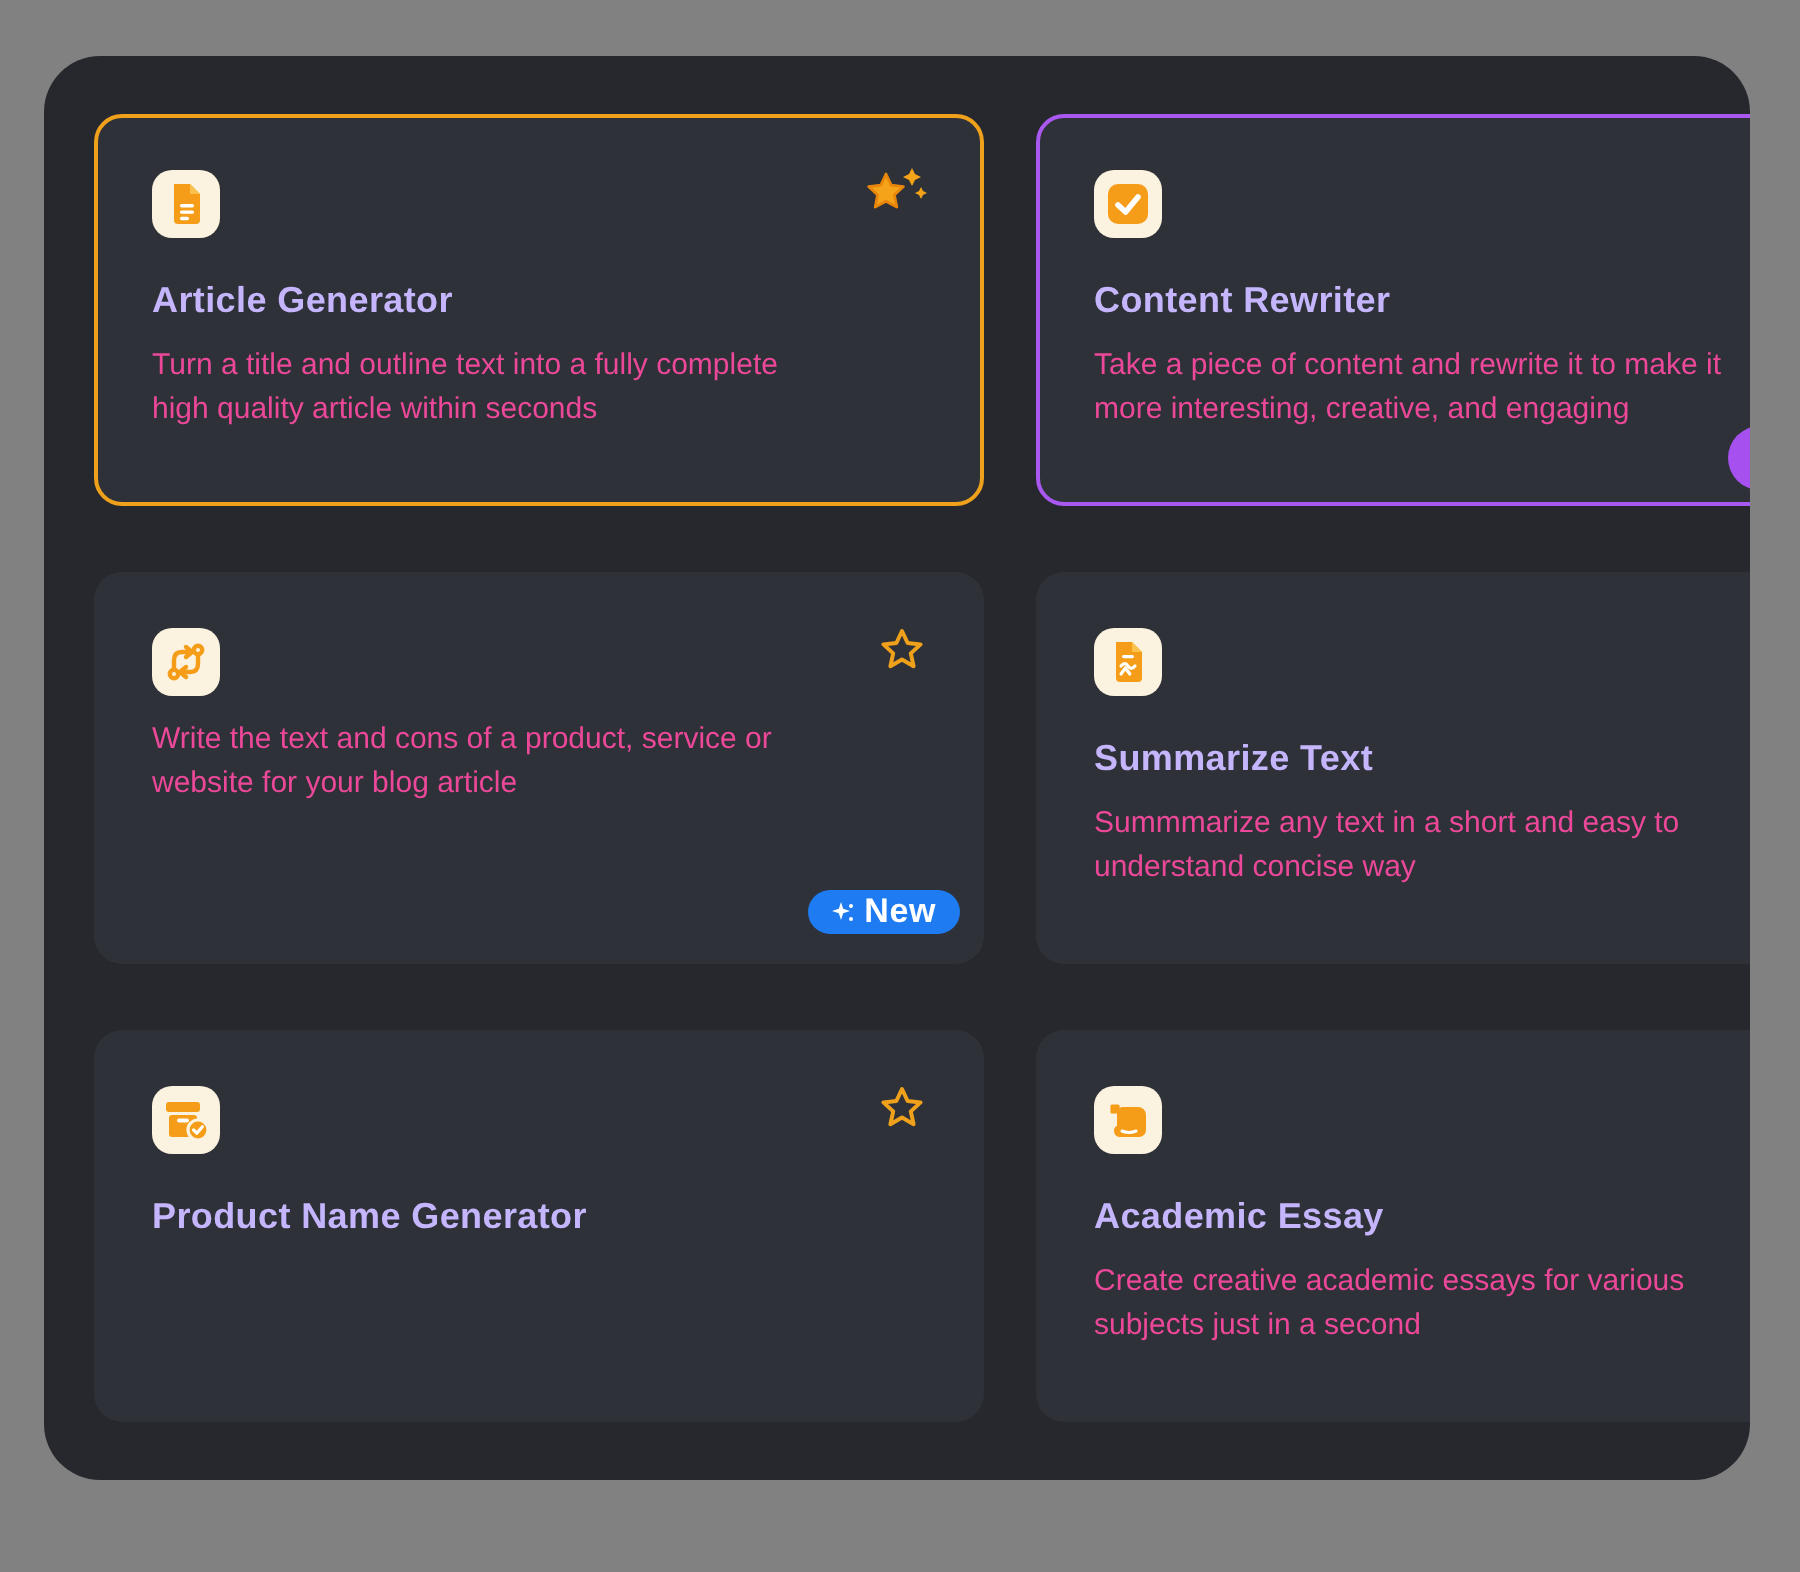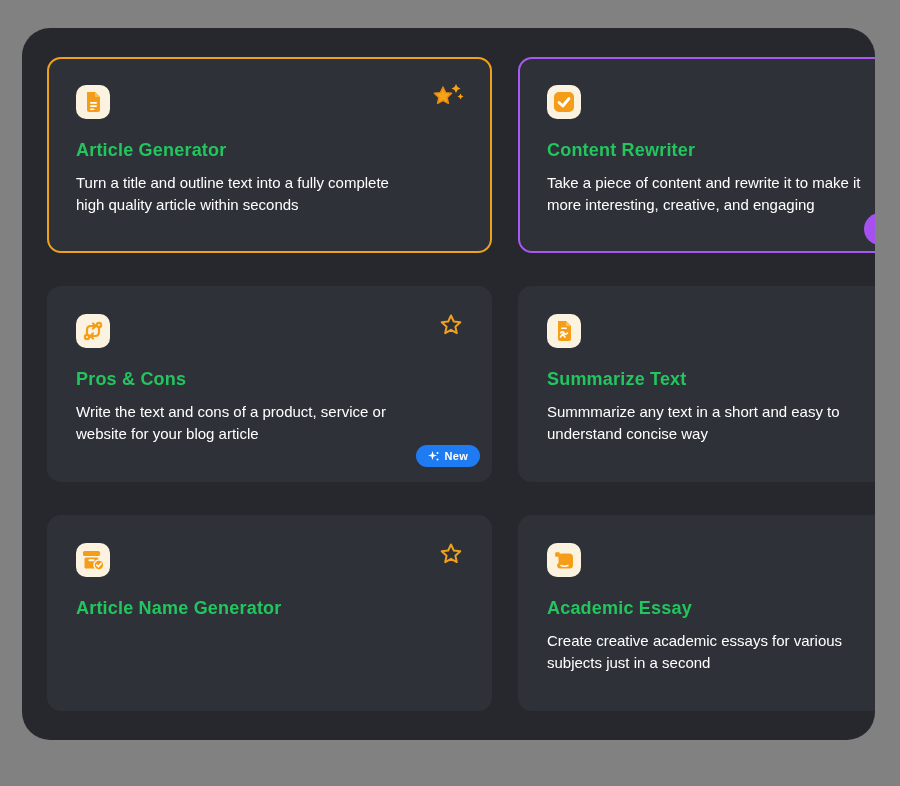--- a/index.html
+++ b/index.html
@@ -39,47 +39,47 @@
   .icon-tile {
     width: 34px; height: 34px;
     border-radius: 10px;
     background: #fbf2df;
     display: flex; align-items: center; justify-content: center;
   }
   .card h3 {
     margin: 21px 0 0;
     font-size: 18px;
     font-weight: bold;
-    color: #22c55e;
+    color: #c4b5fd;
     letter-spacing: 0.2px;
   }
   .card p {
     margin: 11px 0 0;
     font-size: 15px;
     line-height: 22px;
-    color: #ffffff;
+    color: #ec4899;
     white-space: pre-line;
   }
   .star-btn {
     position: absolute;
     top: 24px; right: 26px;
     background: none; border: none; padding: 0;
     cursor: pointer;
     line-height: 0;
   }
   .new-badge {
     position: absolute;
     right: 10px; bottom: 13px;
     height: 22px;
     display: inline-flex; align-items: center; gap: 5px;
     padding: 0 12px;
     border-radius: 11px;
     background: #1e7bf2;
     color: #ffffff;
-    font-size: 11px;
+    font-size: 17px;
     font-weight: bold;
     letter-spacing: 0.3px;
   }
   .purple-circle {
     position: absolute;
     left: 344px; top: 154px;
     width: 32px; height: 32px;
     border-radius: 50%;
     background: #a750f0;
   }
@@ -134,21 +134,20 @@
           <circle cx="17" cy="5" r="2.1"></circle>
           <path d="M17 7.5V12q0 4-4 4H9"></path>
           <polyline points="11,13.5 8,16 11,18.5"></polyline>
         </svg>
       </div>
       <button class="star-btn">
         <svg width="26" height="26" viewBox="0 0 26 26">
           <path d="M13 3.5l2.8 6 6.5.7-4.9 4.5 1.4 6.4L13 17.8l-5.8 3.3 1.4-6.4-4.9-4.5 6.5-.7z" fill="none" stroke="#f0a11c" stroke-width="2" stroke-linejoin="round"></path>
         </svg>
       </button>
-      <h3>Pros &amp; Cons</h3>
       <p>Write the text and cons of a product, service or
 website for your blog article</p>
       <span class="new-badge">
         <svg width="11" height="11" viewBox="0 0 11 11">
           <path d="M4.5 0l1.1 3.4L9 4.5 5.6 5.6 4.5 9 3.4 5.6 0 4.5l3.4-1.1z" fill="#ffffff"></path>
           <circle cx="9.5" cy="2" r="1" fill="#ffffff"></circle>
           <circle cx="9.5" cy="8.5" r="1" fill="#ffffff"></circle>
         </svg>
         <span>New</span>
       </span>
@@ -177,21 +176,21 @@
           <rect x="6.5" y="9.2" width="6" height="2" rx="1" fill="#ffffff"></rect>
           <circle cx="17" cy="15" r="5" fill="#f59d18" stroke="#fbf2df" stroke-width="1.6"></circle>
           <polyline points="14.8,15 16.4,16.6 19.2,13.4" fill="none" stroke="#ffffff" stroke-width="1.6" stroke-linecap="round" stroke-linejoin="round"></polyline>
         </svg>
       </div>
       <button class="star-btn">
         <svg width="26" height="26" viewBox="0 0 26 26">
           <path d="M13 3.5l2.8 6 6.5.7-4.9 4.5 1.4 6.4L13 17.8l-5.8 3.3 1.4-6.4-4.9-4.5 6.5-.7z" fill="none" stroke="#f0a11c" stroke-width="2" stroke-linejoin="round"></path>
         </svg>
       </button>
-      <h3>Article Name Generator</h3>
+      <h3>Product Name Generator</h3>
     </div>
 
     <div class="card">
       <div class="icon-tile">
         <svg width="22" height="22" viewBox="0 0 22 22">
           <rect x="1.5" y="2.5" width="6" height="6" rx="1.5" fill="#f59d18" stroke="#fbf2df" stroke-width="1.4"></rect>
           <path d="M8 4.5h8a4 4 0 0 1 4 4v7.5a3.5 3.5 0 0 1-3.5 3.5H7a3 3 0 0 1-1.5-5.6V7.5A3 3 0 0 1 8 4.5z" fill="#f59d18"></path>
           <path d="M8 16.5q3.5 1.4 7 0" fill="none" stroke="#ffffff" stroke-width="1.5" stroke-linecap="round"></path>
         </svg>
       </div>

